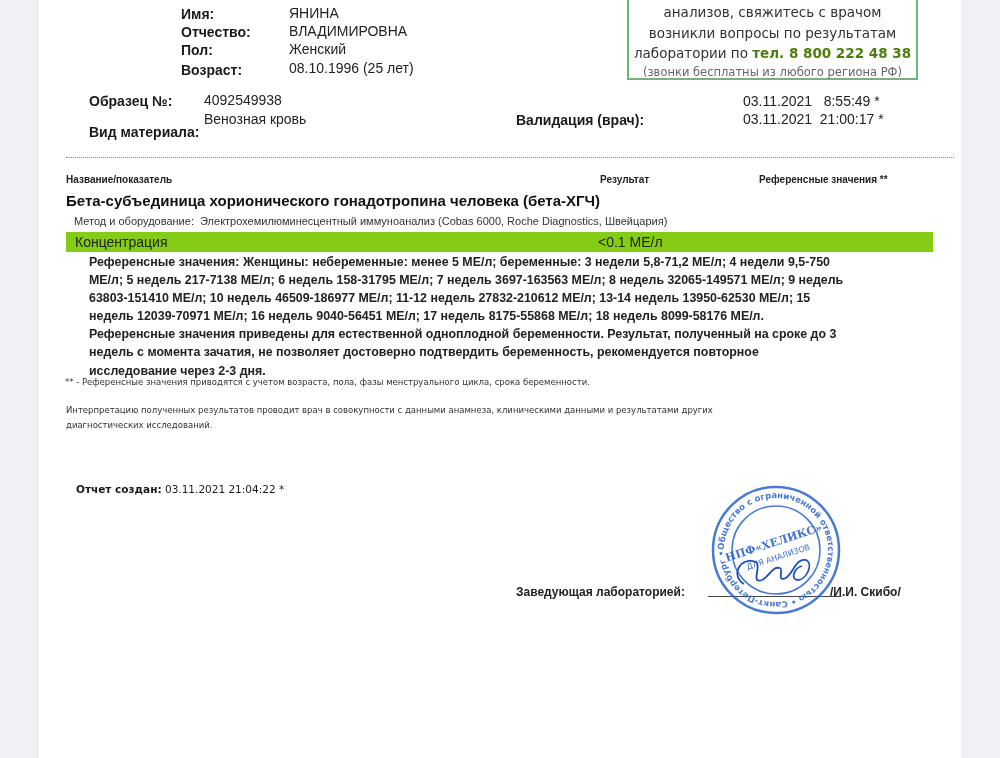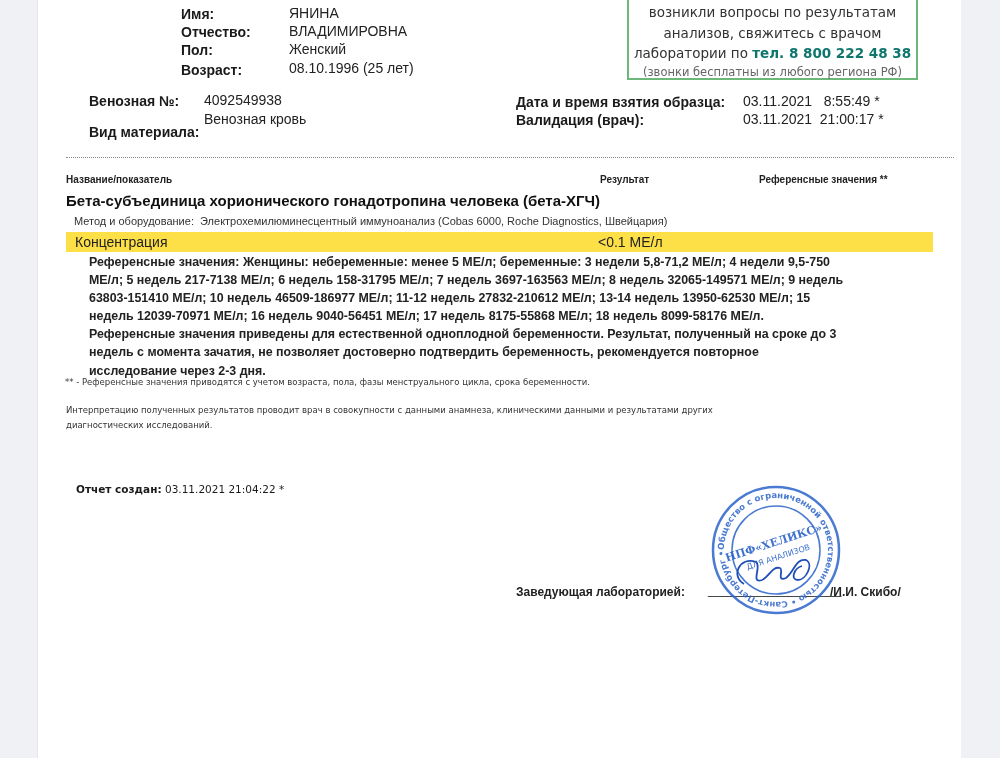--- a/index.html
+++ b/index.html
@@ -17,28 +17,28 @@
   .val { font-size:14px; color:#222; }
   .patient .lbl { left:130px; }
   .patient .val { left:251px; }
   .greenbox {
     position:absolute; left:589px; top:-20px; width:291px; height:100px;
     border:2px solid #6bb879; border-top:none; box-sizing:border-box;
     text-align:center; font-family:"DejaVu Sans", sans-serif;
     font-size:13.5px; color:#333; line-height:20.5px; padding-top:22px;
   }
   .greenbox .small { font-size:11.5px; color:#666; line-height:17px; }
-  .greenbox b { color:#0f766e; }
+  .greenbox b { color:#4d7c0f; }
   .dotted { position:absolute; left:28px; width:888px; border-top:1px dotted #888; height:0; }
   .note { font-family:"DejaVu Sans", sans-serif; font-size:9px; color:#333; }
   .hdr { font-size:10px; font-weight:bold; color:#222; }
   .testname { font-weight:bold; font-size:15px; color:#111; }
   .method { font-size:11px; color:#333; }
   .concrow {
-    position:absolute; left:28px; top:232px; width:867px; height:20px; background:#fde047;
+    position:absolute; left:28px; top:232px; width:867px; height:20px; background:#84cc16;
   }
   .concrow .lbl2 { position:absolute; left:9px; top:2px; font-size:14px; color:#222; }
   .concrow .res { position:absolute; left:532px; top:2px; font-size:14px; color:#222; }
   .refblock {
     position:absolute; left:51px; top:253px; width:760px;
     font-size:12.4px; line-height:18.1px; color:#222; white-space:normal;font-weight:bold;
   }
   .stamp { position:absolute; left:672px; top:484px; width:132px; height:132px; }
 </style>
 </head>
@@ -51,32 +51,31 @@
     <div class="abs val" style="top:5px">ЯНИНА</div>
     <div class="abs lbl" style="top:24px">Отчество:</div>
     <div class="abs val" style="top:23px">ВЛАДИМИРОВНА</div>
     <div class="abs lbl" style="top:42px">Пол:</div>
     <div class="abs val" style="top:41px">Женский</div>
     <div class="abs lbl" style="top:62px">Возраст:</div>
     <div class="abs val" style="top:60px">08.10.1996 (25 лет)</div>
   </div>
 
   <div class="greenbox">
+    <div>анализов, свяжитесь с врачом</div>
     <div>возникли вопросы по результатам</div>
-    <div>анализов, свяжитесь с врачом</div>
     <div><span>лаборатории по </span><b>тел. 8 800 222 48 38</b></div>
     <div class="small">(звонки бесплатны из любого региона РФ)</div>
   </div>
 
-  <div class="abs lbl" style="left:38px;top:93px">Венозная №:</div>
+  <div class="abs lbl" style="left:38px;top:93px">Образец №:</div>
   <div class="abs val" style="left:166px;top:92px">4092549938</div>
   <div class="abs lbl" style="left:38px;top:124px">Вид материала:</div>
   <div class="abs val" style="left:166px;top:111px">Венозная кровь</div>
 
-  <div class="abs lbl" style="left:465px;top:94px">Дата и время взятия образца:</div>
   <div class="abs val" style="left:705px;top:93px;white-space:pre">03.11.2021   8:55:49 *</div>
   <div class="abs lbl" style="left:465px;top:112px">Валидация (врач):</div>
   <div class="abs val" style="left:705px;top:111px;white-space:pre">03.11.2021  21:00:17 *</div>
 
   <div class="dotted" style="top:157px"></div>
 
   <div class="abs hdr" style="left:28px;top:174px">Название/показатель</div>
   <div class="abs hdr" style="left:562px;top:174px">Результат</div>
   <div class="abs hdr" style="left:721px;top:174px">Референсные значения **</div>
 

